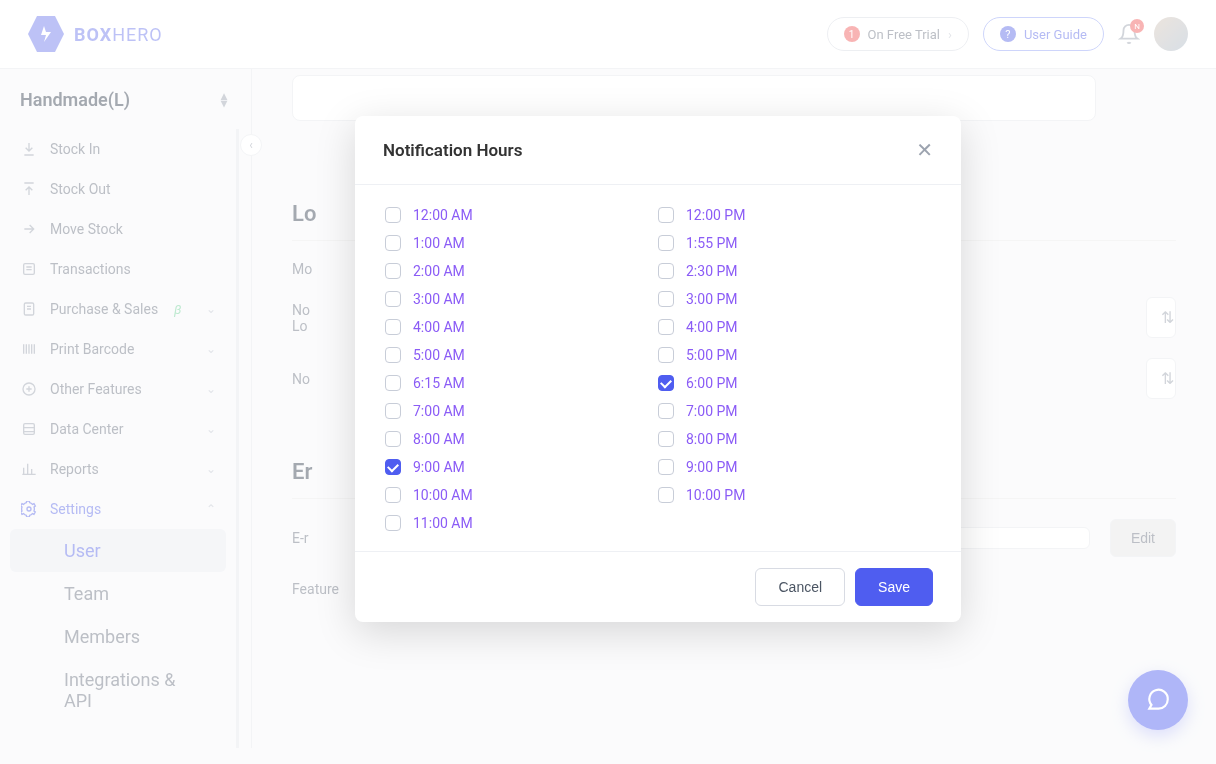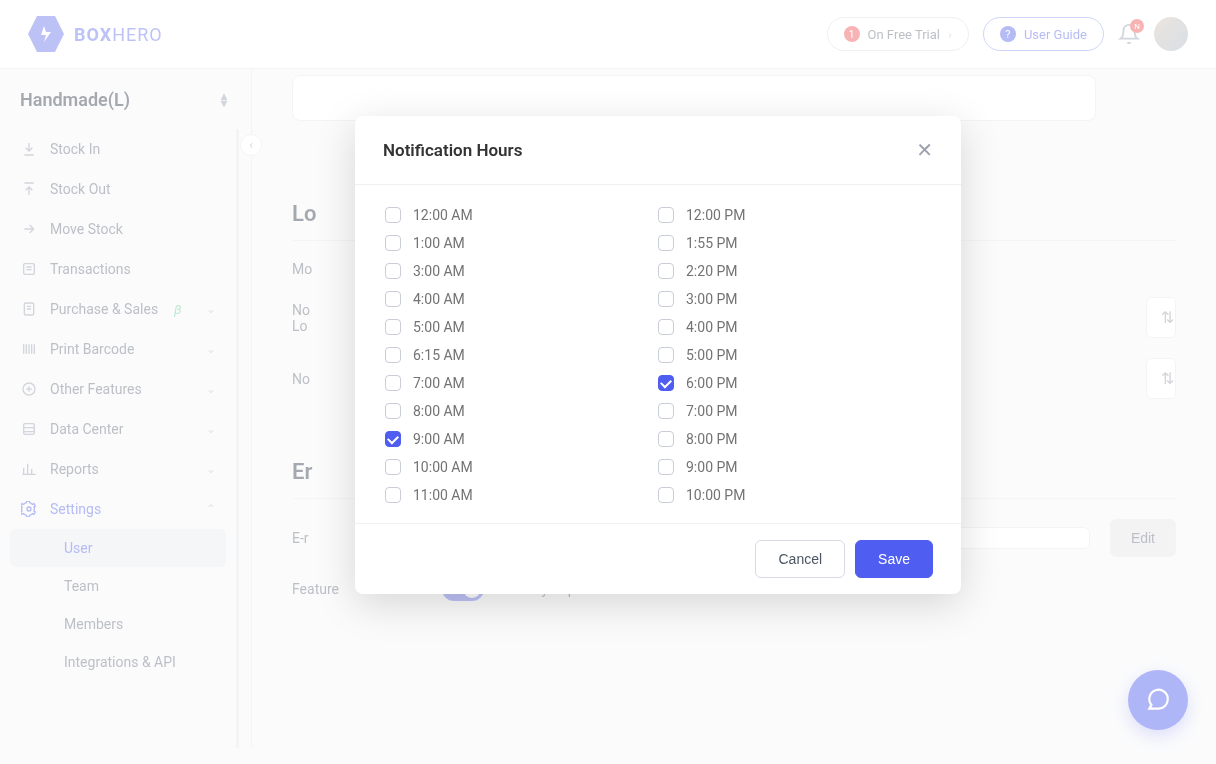--- a/index.html
+++ b/index.html
@@ -73,21 +73,21 @@
 .nav-scroll { position: absolute; top: 60px; bottom: 0; left: 0; right: 12px; overflow: hidden; border-right: 3px solid #e5e7eb;}
 .nav-item {
   display: flex; align-items: center; gap: 12px;
   padding: 11px 20px;
   font-size: 14px; color: #6b7280; text-align: center;
 }
 .nav-item .chev { margin-left: auto; color: #c0c5cf; font-size: 12px; }
 .nav-item .beta { color:#6fcf97; font-style:italic; font-size:13px; margin-left:4px;}
 .nav-item.active-parent { color: #5b68e6; }
 .nav-item.active-parent .nav-icon { color: #5b68e6; }
-.nav-sub { padding: 11px 20px 11px 54px; font-size: 14px; color: #6b7280; border-radius:6px; margin:0 10px;}
+.nav-sub { padding: 11px 20px 11px 54px; font-size: 18px; color: #6b7280; border-radius:6px; margin:0 10px;}
 .nav-sub.active { background: #e8eaf0; color: #5b68e6; }
 .nav-icon { width: 18px; height: 18px; display:inline-flex; align-items:center; justify-content:center; color:#9ca3af;}
 
 
 .main { position: absolute; left: 252px; right: 0; top: 69px; bottom: 0; padding: 0 40px; overflow:hidden;}
 .section-title { font-size: 22px; font-weight: 600; color: #374151; margin-top:10px;}
 .form-row { display: flex; align-items: center; gap: 20px; margin-top: 20px; }
 .form-label { font-size: 14px; color: #6b7280; width: 130px; }
 .select-box { border: 1px solid #e5e7eb; border-radius: 6px; padding: 10px 14px; background: #fff; min-width:480px; display:flex; justify-content:space-between; color:#9ca3af;}
 .edit-btn { border: 1px solid #e5e7eb; border-radius: 6px; padding: 10px 20px; background:#e5e5e5; color:#6b7280; font-size:14px;}
@@ -130,21 +130,21 @@
   padding: 22px 28px;
   border-bottom: 1px solid #eef0f4;
 }
 .modal-title { font-size: 17px; font-weight: 600; color: #333; }
 .close-x { color: #9ca3af; font-size: 20px; cursor: pointer; }
 .modal-body {
   padding: 22px 30px 20px 30px;
   display: flex;
 }
 .hours-col { flex: 1; display: flex; flex-direction: column; gap: 12px; }
-.hour-item { display: flex; align-items: center; gap: 12px; font-size: 14px; color: #737373; }
+.hour-item { display: flex; align-items: center; gap: 12px; font-size: 14px; color: #8b5cf6; }
 .cbox {
   width: 16px; height: 16px; border-radius: 4px;
   border: 1.5px solid #c8cdd8; background: #fff;
   display: inline-flex; align-items: center; justify-content: center;
   flex-shrink: 0;
 }
 .cbox.checked { background: #4f5df0; border-color: #4f5df0; }
 .cbox.checked::after {
   content: ""; width: 8px; height: 5px;
   border-left: 2px solid #fff; border-bottom: 2px solid #fff;
@@ -365,20 +365,24 @@
         <label class="hour-item">
           <span class="cbox"></span>
           <span>12:00 AM</span>
         </label>
         <label class="hour-item">
           <span class="cbox"></span>
           <span>1:00 AM</span>
         </label>
         <label class="hour-item">
           <span class="cbox"></span>
+          <span>2:00 AM</span>
+        </label>
+        <label class="hour-item">
+          <span class="cbox"></span>
           <span>3:00 AM</span>
         </label>
         <label class="hour-item">
           <span class="cbox"></span>
           <span>4:00 AM</span>
         </label>
         <label class="hour-item">
           <span class="cbox"></span>
           <span>5:00 AM</span>
         </label>
@@ -411,21 +415,21 @@
         <label class="hour-item">
           <span class="cbox"></span>
           <span>12:00 PM</span>
         </label>
         <label class="hour-item">
           <span class="cbox"></span>
           <span>1:55 PM</span>
         </label>
         <label class="hour-item">
           <span class="cbox"></span>
-          <span>2:20 PM</span>
+          <span>2:30 PM</span>
         </label>
         <label class="hour-item">
           <span class="cbox"></span>
           <span>3:00 PM</span>
         </label>
         <label class="hour-item">
           <span class="cbox"></span>
           <span>4:00 PM</span>
         </label>
         <label class="hour-item">

